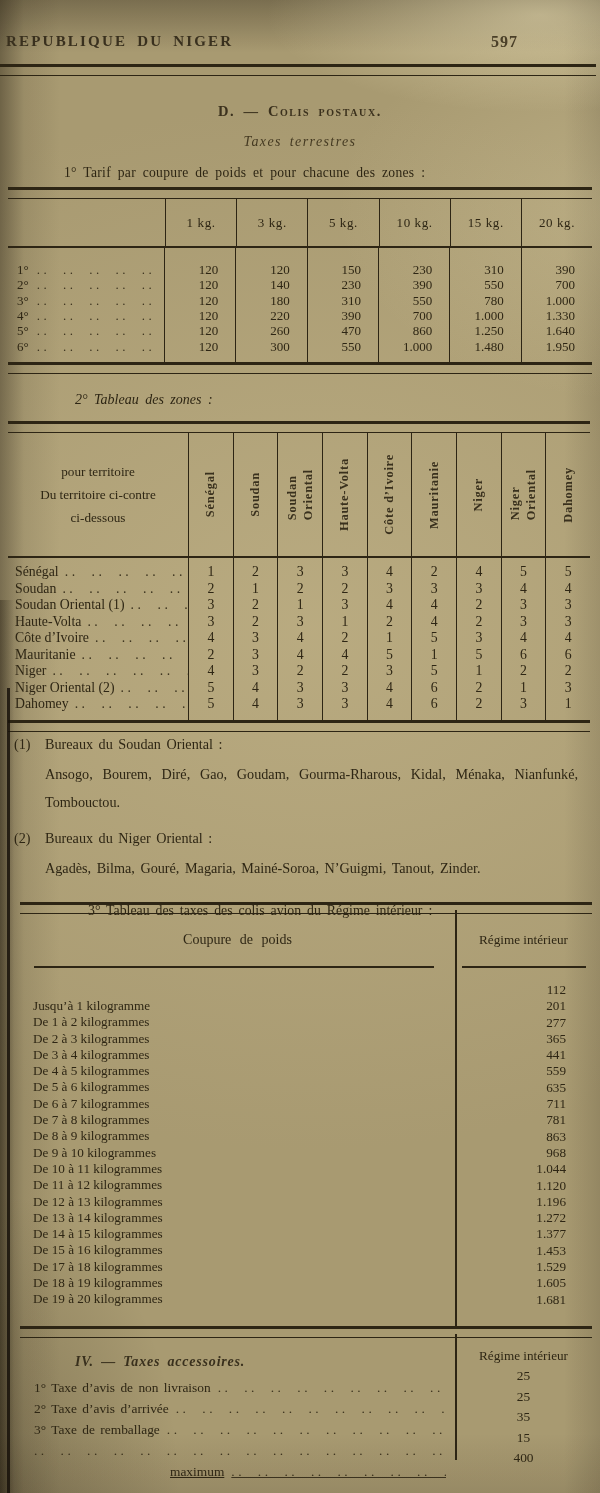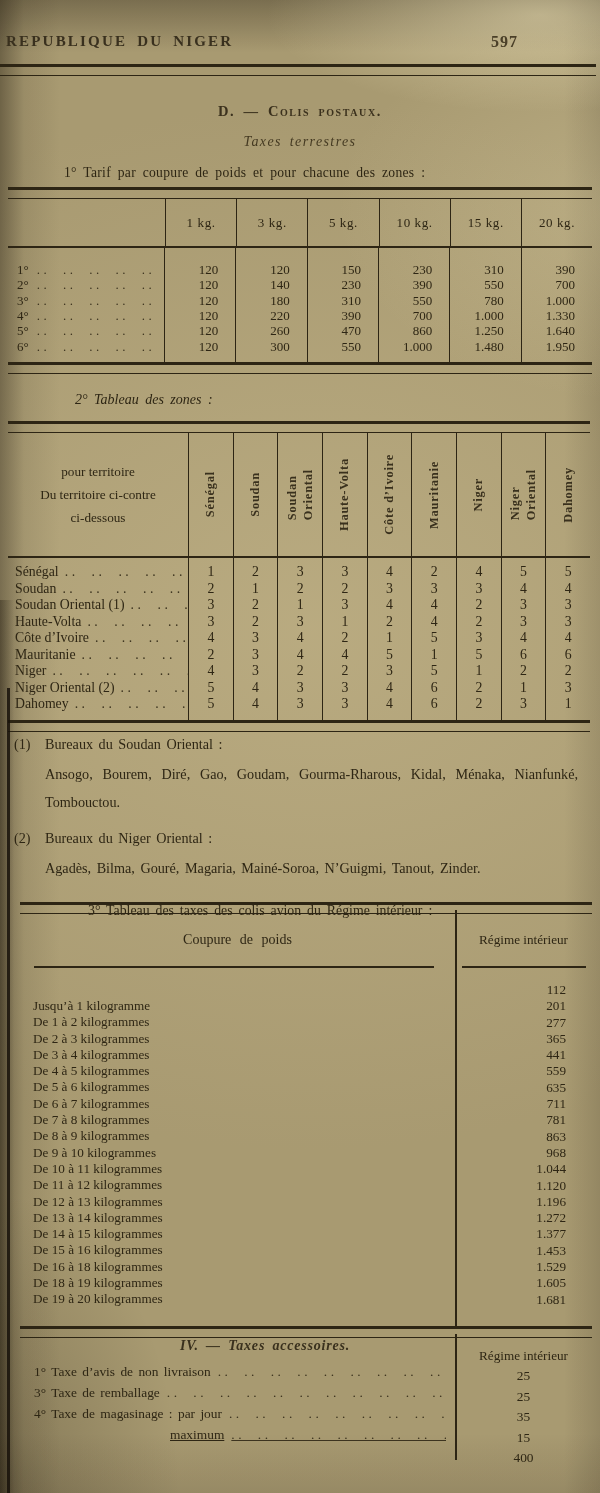--- a/index.html
+++ b/index.html
@@ -97,21 +97,21 @@
   .t3-lrow{height:16.3px;line-height:16.3px;display:flex;font-size:13.2px;padding-left:13px;box-sizing:border-box;flex-direction:column;}
   .t3-lrow .klab{margin-right:7px;white-space:nowrap;}
   .t3-lrow .leader{margin-right:9px;}
   .t3-values{width:137px;transform:translateY(-16.3px);}
   .t3-vrow{height:16.3px;line-height:16.3px;text-align:right;padding-right:26px;font-size:13.2px;box-sizing:border-box;}
   
   .t4{top:1326px;left:20px;width:572px;height:167px;}
   .t4-divider{position:absolute;left:435px;top:8px;height:126px;width:1.6px;background:#2d2514;}
   .t4-flex{display:flex;}
   .t4-left{width:435px;box-sizing:border-box;}
-  .t4-title{text-align:center;padding-left:55px;font-style:italic;font-weight:700;
+  .t4-title{margin-top:16px;text-align:left;padding-left:55px;font-style:italic;font-weight:700;
     font-size:14px;letter-spacing:0.8px;word-spacing:3px;color:#39301d;}
   .t4-rows{margin-top:7px;}
   .t4-lrow{height:21px;line-height:21px;display:flex;font-size:13.4px;padding-left:14px;box-sizing:border-box;}
   .t4-lrow .klab{margin-right:7px;white-space:nowrap;word-spacing:2px;}
   .t4-lrow .leader{margin-right:9px;}
   .t4-lrow:last-child{padding-left:150px;text-decoration:underline;}
   .t4-right{flex:1;}
   .t4-rheader{height:20px;line-height:20px;margin-top:8px;text-align:center;font-size:13.2px;}
   .t4-vrow{height:20.5px;line-height:20.5px;text-align:center;font-size:13.4px;}
   
@@ -663,21 +663,21 @@
               <span class="leader"></span>
             </div>
 
             <div class="t3-lrow">
               <span class="klab">De 15 à 16 kilogrammes</span>
               <span class="leader"></span>
             </div>
 
 
             <div class="t3-lrow">
-              <span class="klab">De 16 à 18 kilogrammes</span>
+              <span class="klab">De 17 à 18 kilogrammes</span>
               <span class="leader"></span>
             </div>
 
             <div class="t3-lrow">
               <span class="klab">De 18 à 19 kilogrammes</span>
               <span class="leader"></span>
             </div>
 
             <div class="t3-lrow">
               <span class="klab">De 19 à 20 kilogrammes</span>
@@ -717,28 +717,31 @@
     <div class="t4-flex">
       <div class="t4-left">
         <div class="t4-title">IV. — Taxes accessoires.</div>
         <div class="t4-rows">
 
             <div class="t4-lrow">
               <span class="klab">1° Taxe d’avis de non livraison</span>
               <span class="leader"></span>
             </div>
 
+            <div class="t4-lrow">
+              <span class="klab">2° Taxe d’avis d’arrivée</span>
+              <span class="leader"></span>
+            </div>
 
             <div class="t4-lrow">
               <span class="klab">3° Taxe de remballage</span>
               <span class="leader"></span>
             </div>
 
             <div class="t4-lrow">
-              <span class="klab">4° Taxe de magasinage : par jour</span>
               <span class="leader"></span>
             </div>
 
             <div class="t4-lrow">
               <span class="klab">maximum</span>
               <span class="leader"></span>
             </div>
           </div>
       </div>
       <div class="t4-right">

